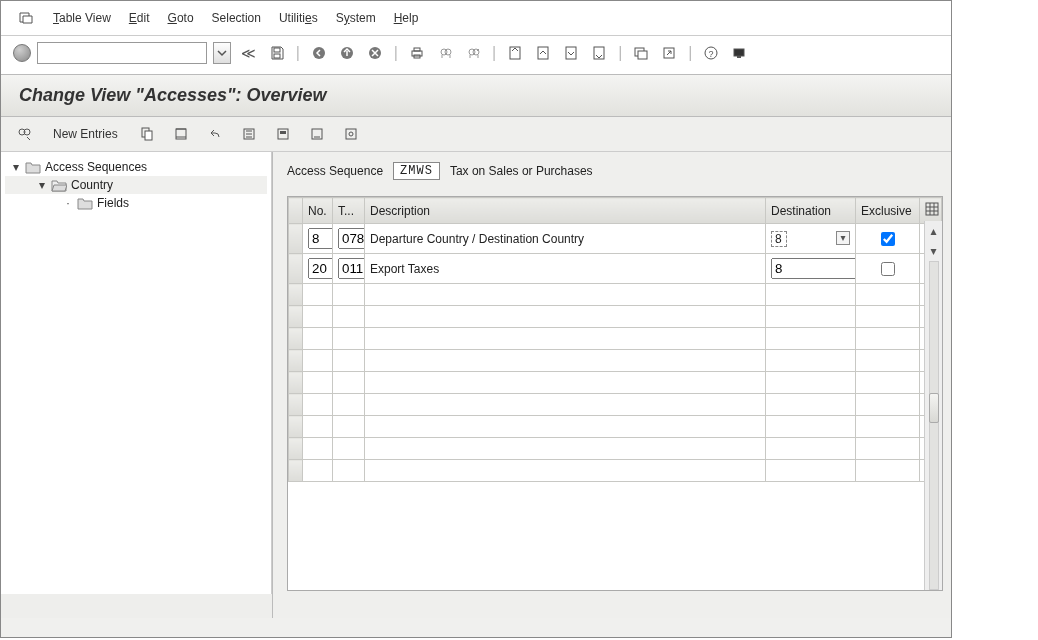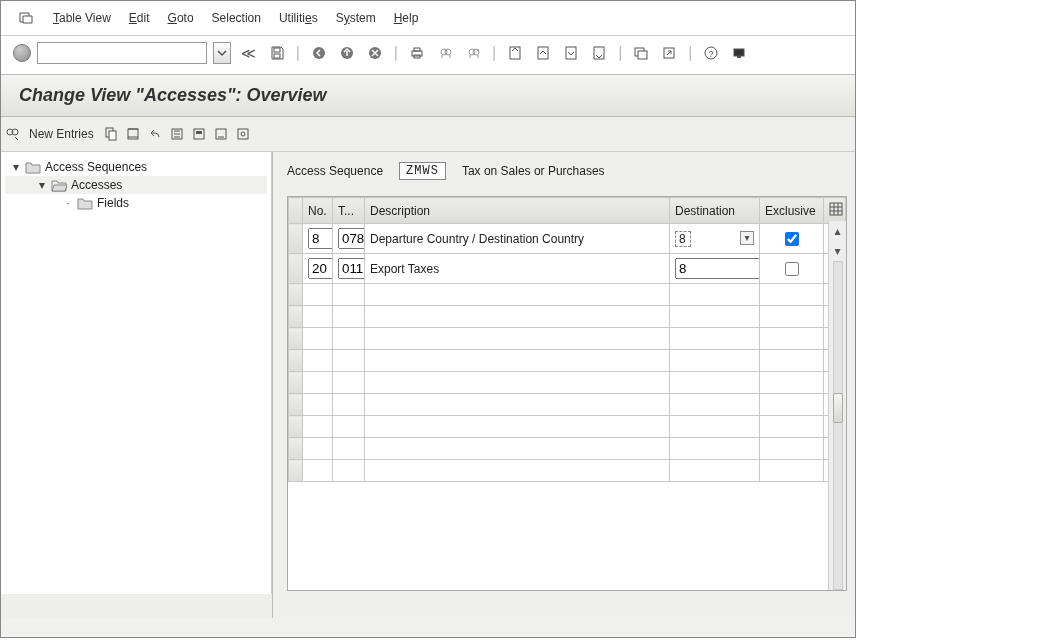--- a/index.html
+++ b/index.html
@@ -5,21 +5,21 @@
   * { box-sizing: border-box; }
   body {
     margin: 0;
     font-family: Arial, Helvetica, sans-serif;
     font-size: 12px;
     background: #fff;
     color: #222;
   }
   .app {
     border: 1px solid #888;
-    width: 856px;
+    width: 952px;
     height: 638px;
     overflow: hidden;
     background: #f0f0ee;
     position: relative;
   }
 
   
   .menubar {
     display: flex;
     align-items: center;
@@ -87,22 +87,22 @@
     font-size: 18px;
     font-weight: bold;
     font-style: italic;
     color: #333;
   }
 
   
   .apptoolbar {
     display: flex;
     align-items: center;
-    gap: 0;
-    padding: 6px 0;
+    gap: 12px;
+    padding: 6px 12px;
     background: #efefed;
     border-bottom: 1px solid #ccc;
     text-align: right;
   }
   .apptoolbar .lbl {
     padding: 0 6px;
     color: #333;
   }
 
   
@@ -149,21 +149,21 @@
   }
 
   
   .content {
     flex: 1;
     padding: 10px 8px 10px 14px;
     background: #efefed;
     overflow: hidden;
   }
   .seq-row {
-    display: flex; align-items: center; gap: 16px;
+    display: flex; align-items: center; gap: 10px;
     margin-bottom: 16px;
   }
   .seq-row .lbl { color: #222; }
   .code-field {
     display: inline-block;
     border: 1px solid #888;
     background: #fff;
     padding: 1px 6px;
     font-family: "Courier New", monospace;
     letter-spacing: 1px;
@@ -461,21 +461,21 @@
           <span>Access Sequences</span>
         </div>
         <div class="tree-node tree-lvl2 selected">
           <span class="exp">▾</span>
           <span class="foldicon">
               <svg width="16" height="13" viewBox="0 0 16 13">
                 <path d="M1 2h5l1 2h8v8H1z" fill="#eee" stroke="#888"></path>
                 <path d="M1 12l2-6h13l-2 6z" fill="#ddd" stroke="#888"></path>
               </svg>
             </span>
-          <span>Accesses</span>
+          <span>Country</span>
         </div>
         <div class="tree-node tree-lvl3">
           <span class="exp">·</span>
           <span class="foldicon">
               <svg width="16" height="13" viewBox="0 0 16 13">
                 <path d="M1 2h5l1 2h8v8H1z" fill="#ddd" stroke="#888"></path>
               </svg>
             </span>
           <span>Fields</span>
         </div>

